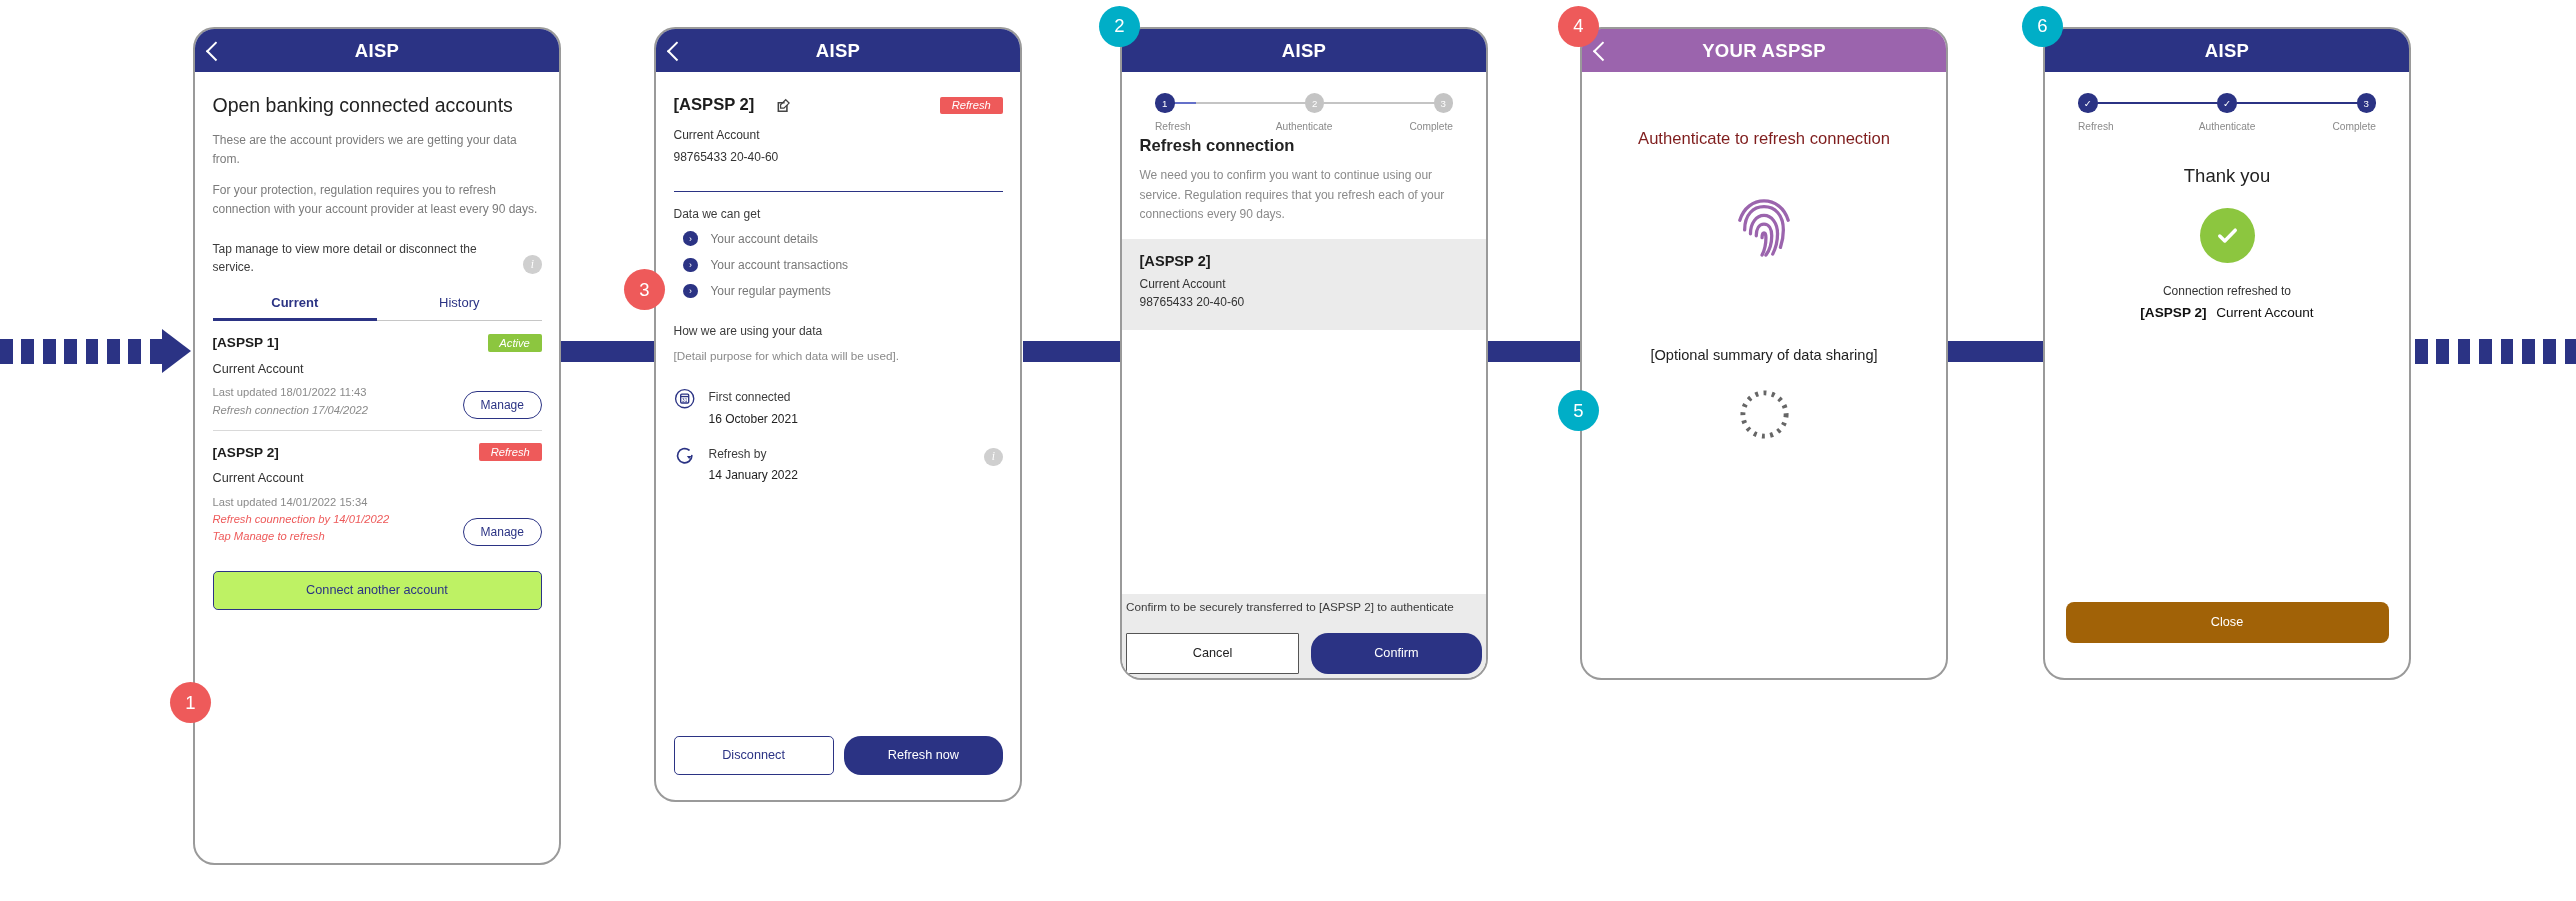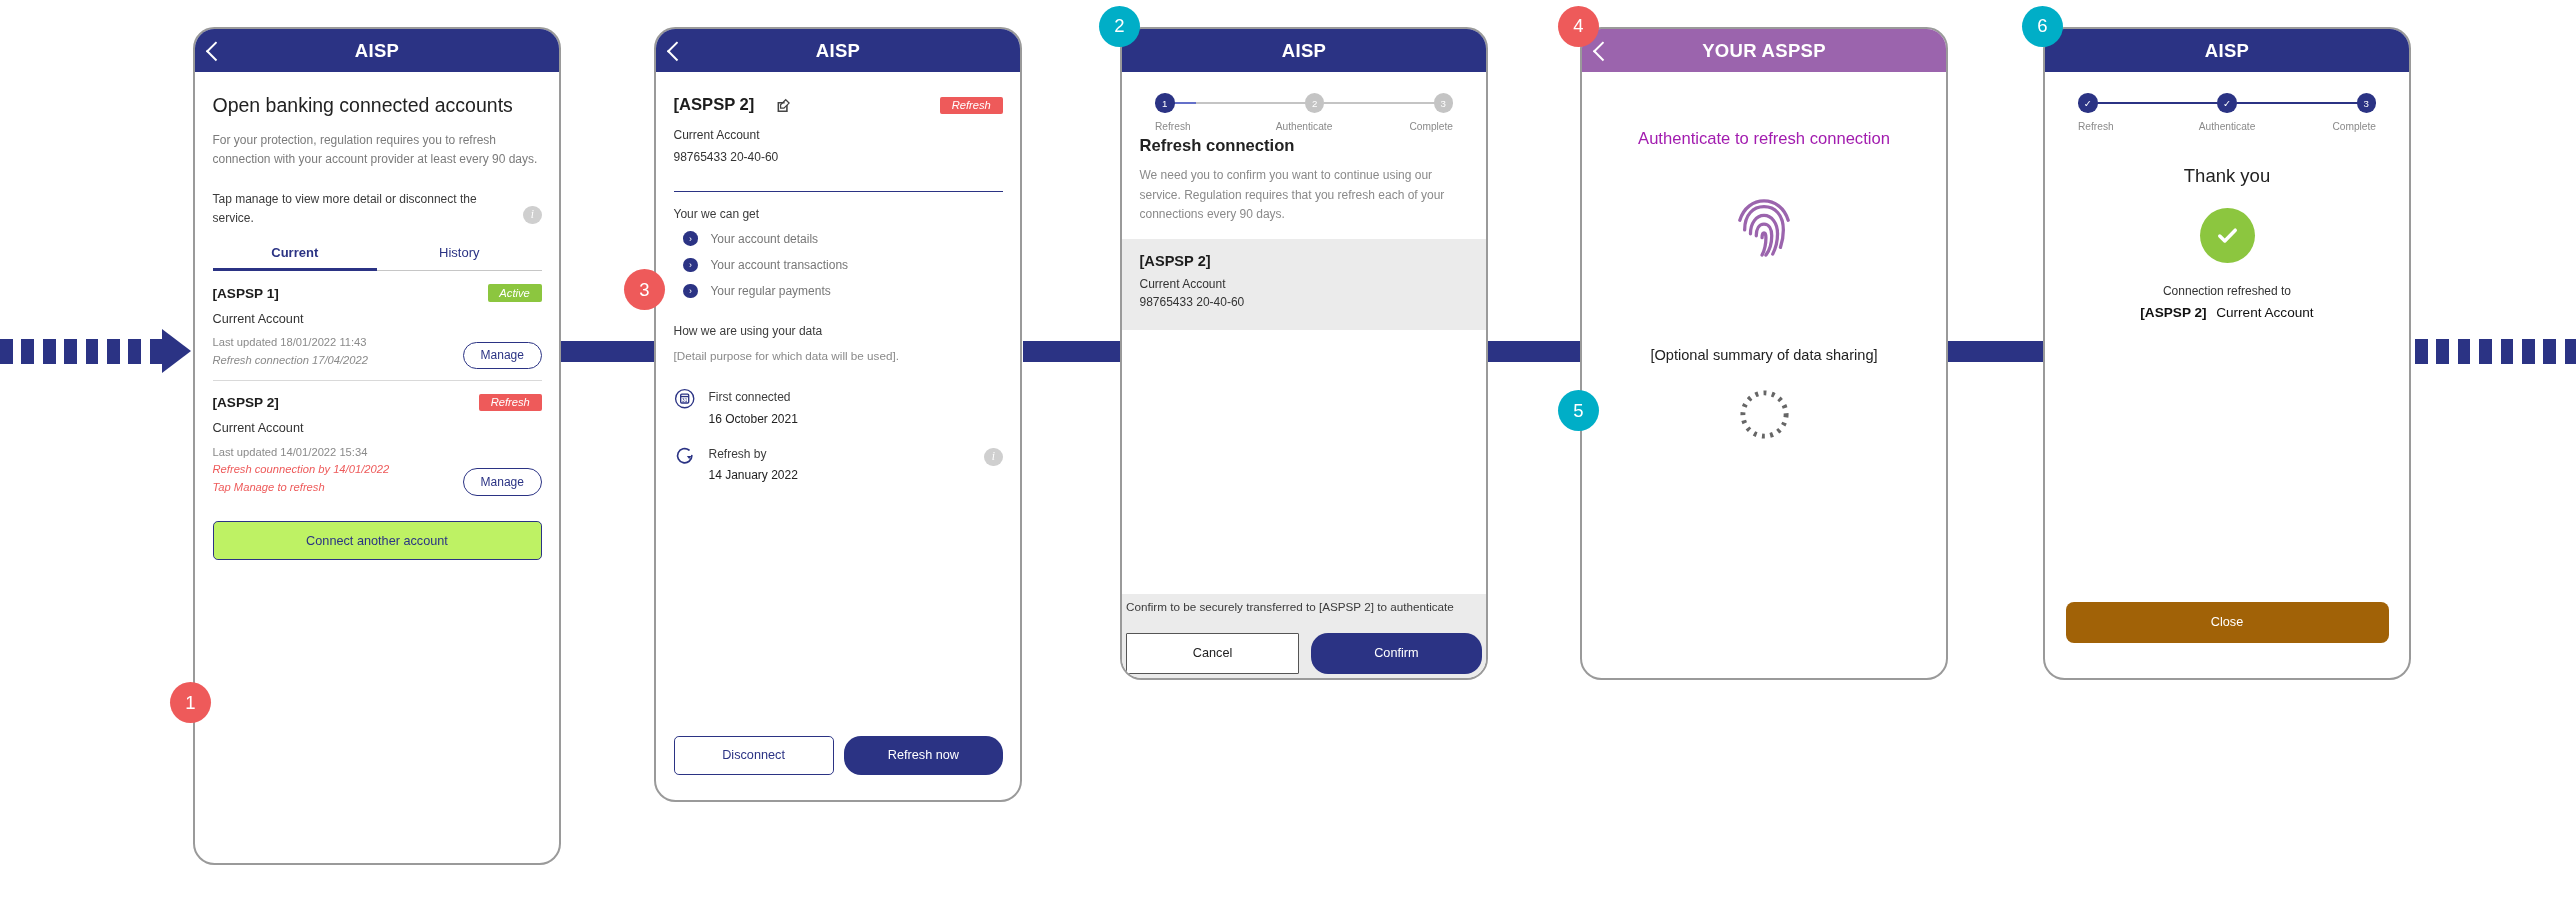--- a/index.html
+++ b/index.html
@@ -169,21 +169,21 @@
   .s3-foot { background: #ebebeb; margin-top: auto; padding: 4px; }
   .s3-foot-p { font-size: 11.7px; color: #3b3b3b; line-height: 1.6; }
   .s3-foot-actions { display: flex; gap: 11.7px; margin-top: 15.6px; }
   .btn-cancel {
     flex: 1; border: 1.2px solid #555; border-radius: 1px; background: #fff;
     color: #222; font-size: 12.7px; padding: 12.7px 0; text-align: center;
   }
 
   
   .s4 { display: flex; flex-direction: column; align-items: center; height: 100%; }
-  .s4-h { font-size: 16.6px; color: #a21caf; text-align: center; margin-top: 55px; line-height: 1.5; }
+  .s4-h { font-size: 16.6px; color: #7f1d1d; text-align: center; margin-top: 55px; line-height: 1.5; }
   .s4-sum { font-size: 14.6px; color: #222; text-align: center; margin-top: 80px; line-height: 1.4; }
   .spinner { margin-top: 21.4px; width: 55px; height: 55px; }
 
   
   .s5 { display: flex; flex-direction: column; height: 100%; align-items: center; }
   .s5-thanks { font-size: 18.5px; color: #222; margin-top: 33px; }
   .check-circle {
     width: 55px; height: 55px; border-radius: 50%; background: #8CC63F;
     margin-top: 21.4px; display: flex; align-items: center; justify-content: center;
   }
@@ -211,20 +211,21 @@
 
   <div class="conn-dashed" style="left:2415px; top:339px; width:161px;"></div>
 
   <div class="phone" style="left:193px; top:27px; width:368px; height:838px;">
     <div class="topbar">
       <span class="back-chevron"></span>
       <span class="topbar-title">AISP</span>
     </div>
     <div class="screen-body s1">
       <h1 class="s1-h1">Open banking connected accounts</h1>
+      <p class="s1-p">These are the account providers we are getting your data from.</p>
       <p class="s1-p">For your protection, regulation requires you to refresh connection with your account provider at least every 90 days.</p>
       <div class="s1-tapline">
         <span>Tap manage to view more detail or disconnect the service.</span>
         <span class="info-dot" style="right:0px; top:15.6px;">i</span>
       </div>
 
       <div class="tabs">
         <div class="tab active">Current</div>
         <div class="tab inactive">History</div>
       </div>
@@ -280,21 +281,21 @@
             <path d="M2 5h9v2H4v9h9v-7h2v9H2z" fill="#444"></path>
             <path d="M12.5 2.2l4.3 4.3-6.6 6.6H5.9V8.8z" fill="none" stroke="#444" stroke-width="1.6"></path>
           </svg>
         </span>
         <span class="pill refresh" style="margin-left:auto;">Refresh</span>
       </div>
       <div class="s2-sub">Current Account</div>
       <div class="s2-sub" style="margin-top:3.9px;">98765433  20-40-60</div>
       <div class="s2-rule"></div>
 
-      <div class="s2-label">Your we can get</div>
+      <div class="s2-label">Data we can get</div>
       <div class="dlist">
         <div class="ditem">
           <span class="dbullet">›</span>
           <span class="ditem-label">Your account details</span>
         </div>
         <div class="ditem">
           <span class="dbullet">›</span>
           <span class="ditem-label">Your account transactions</span>
         </div>
         <div class="ditem">

